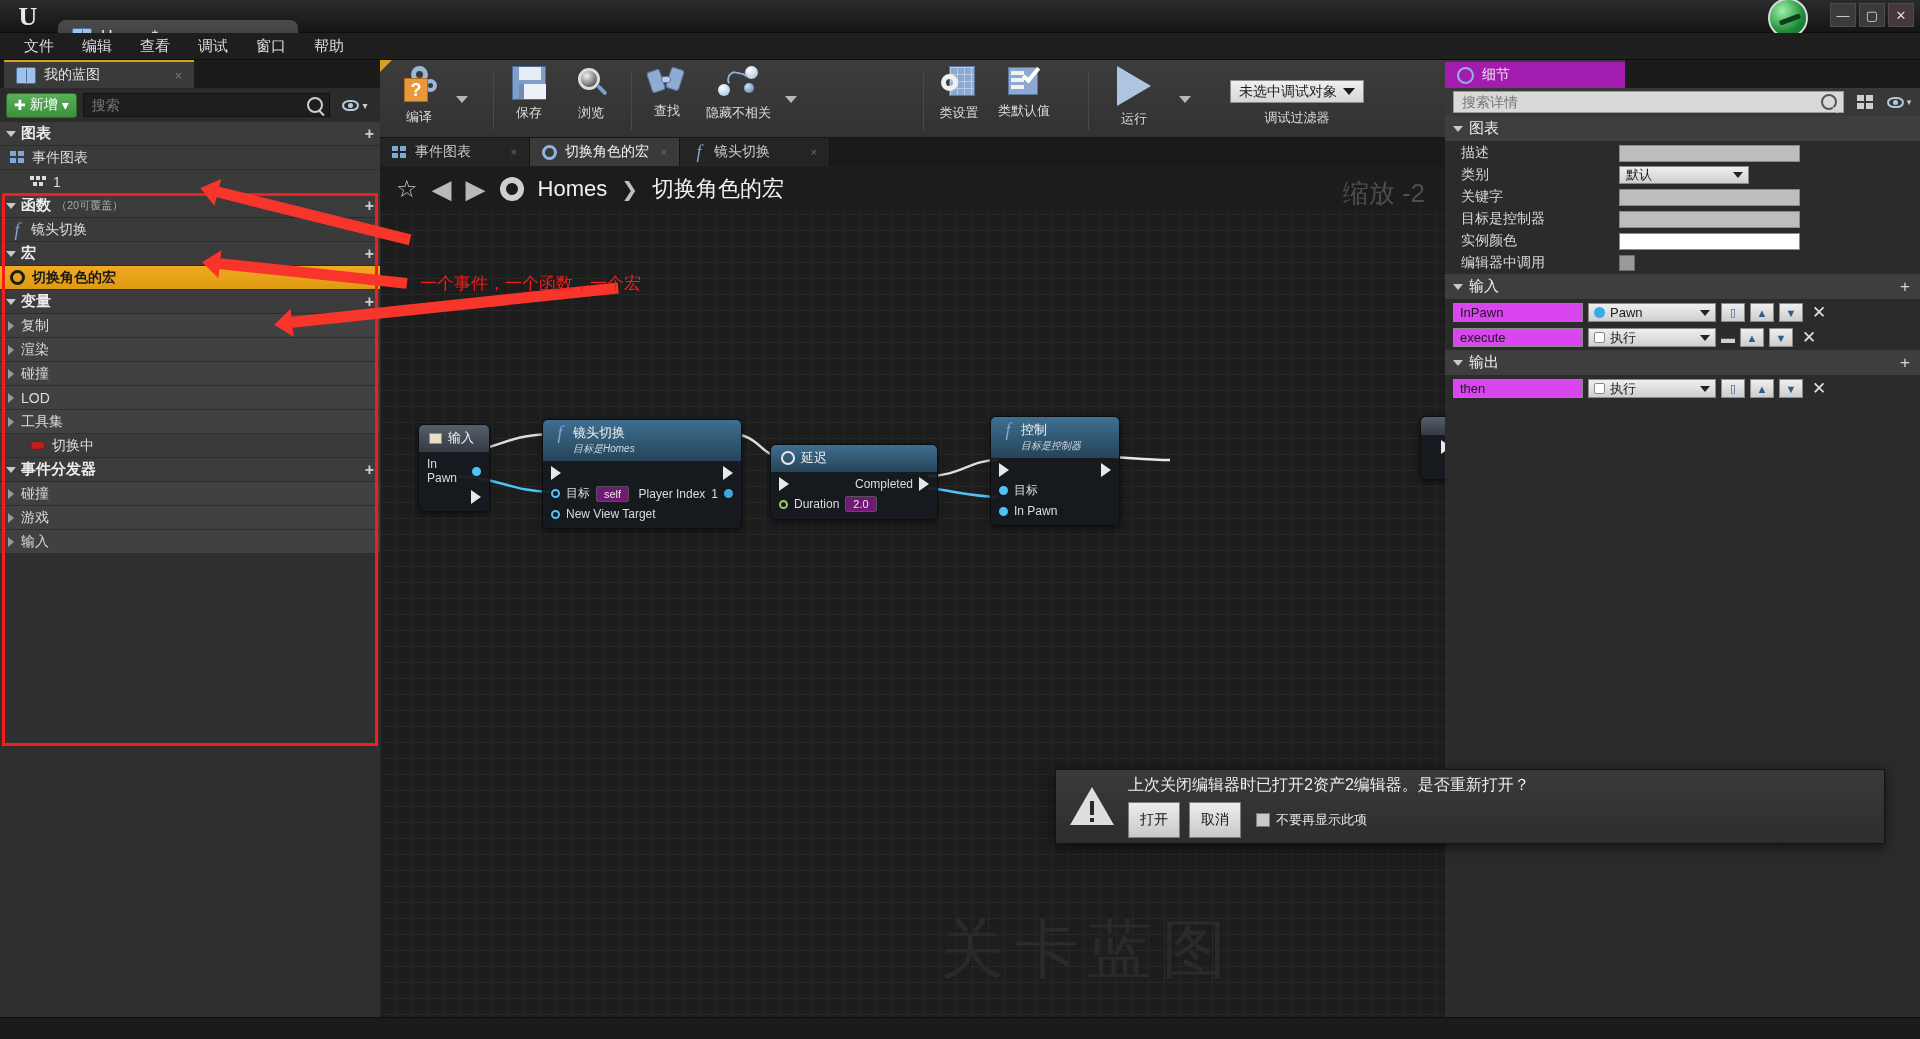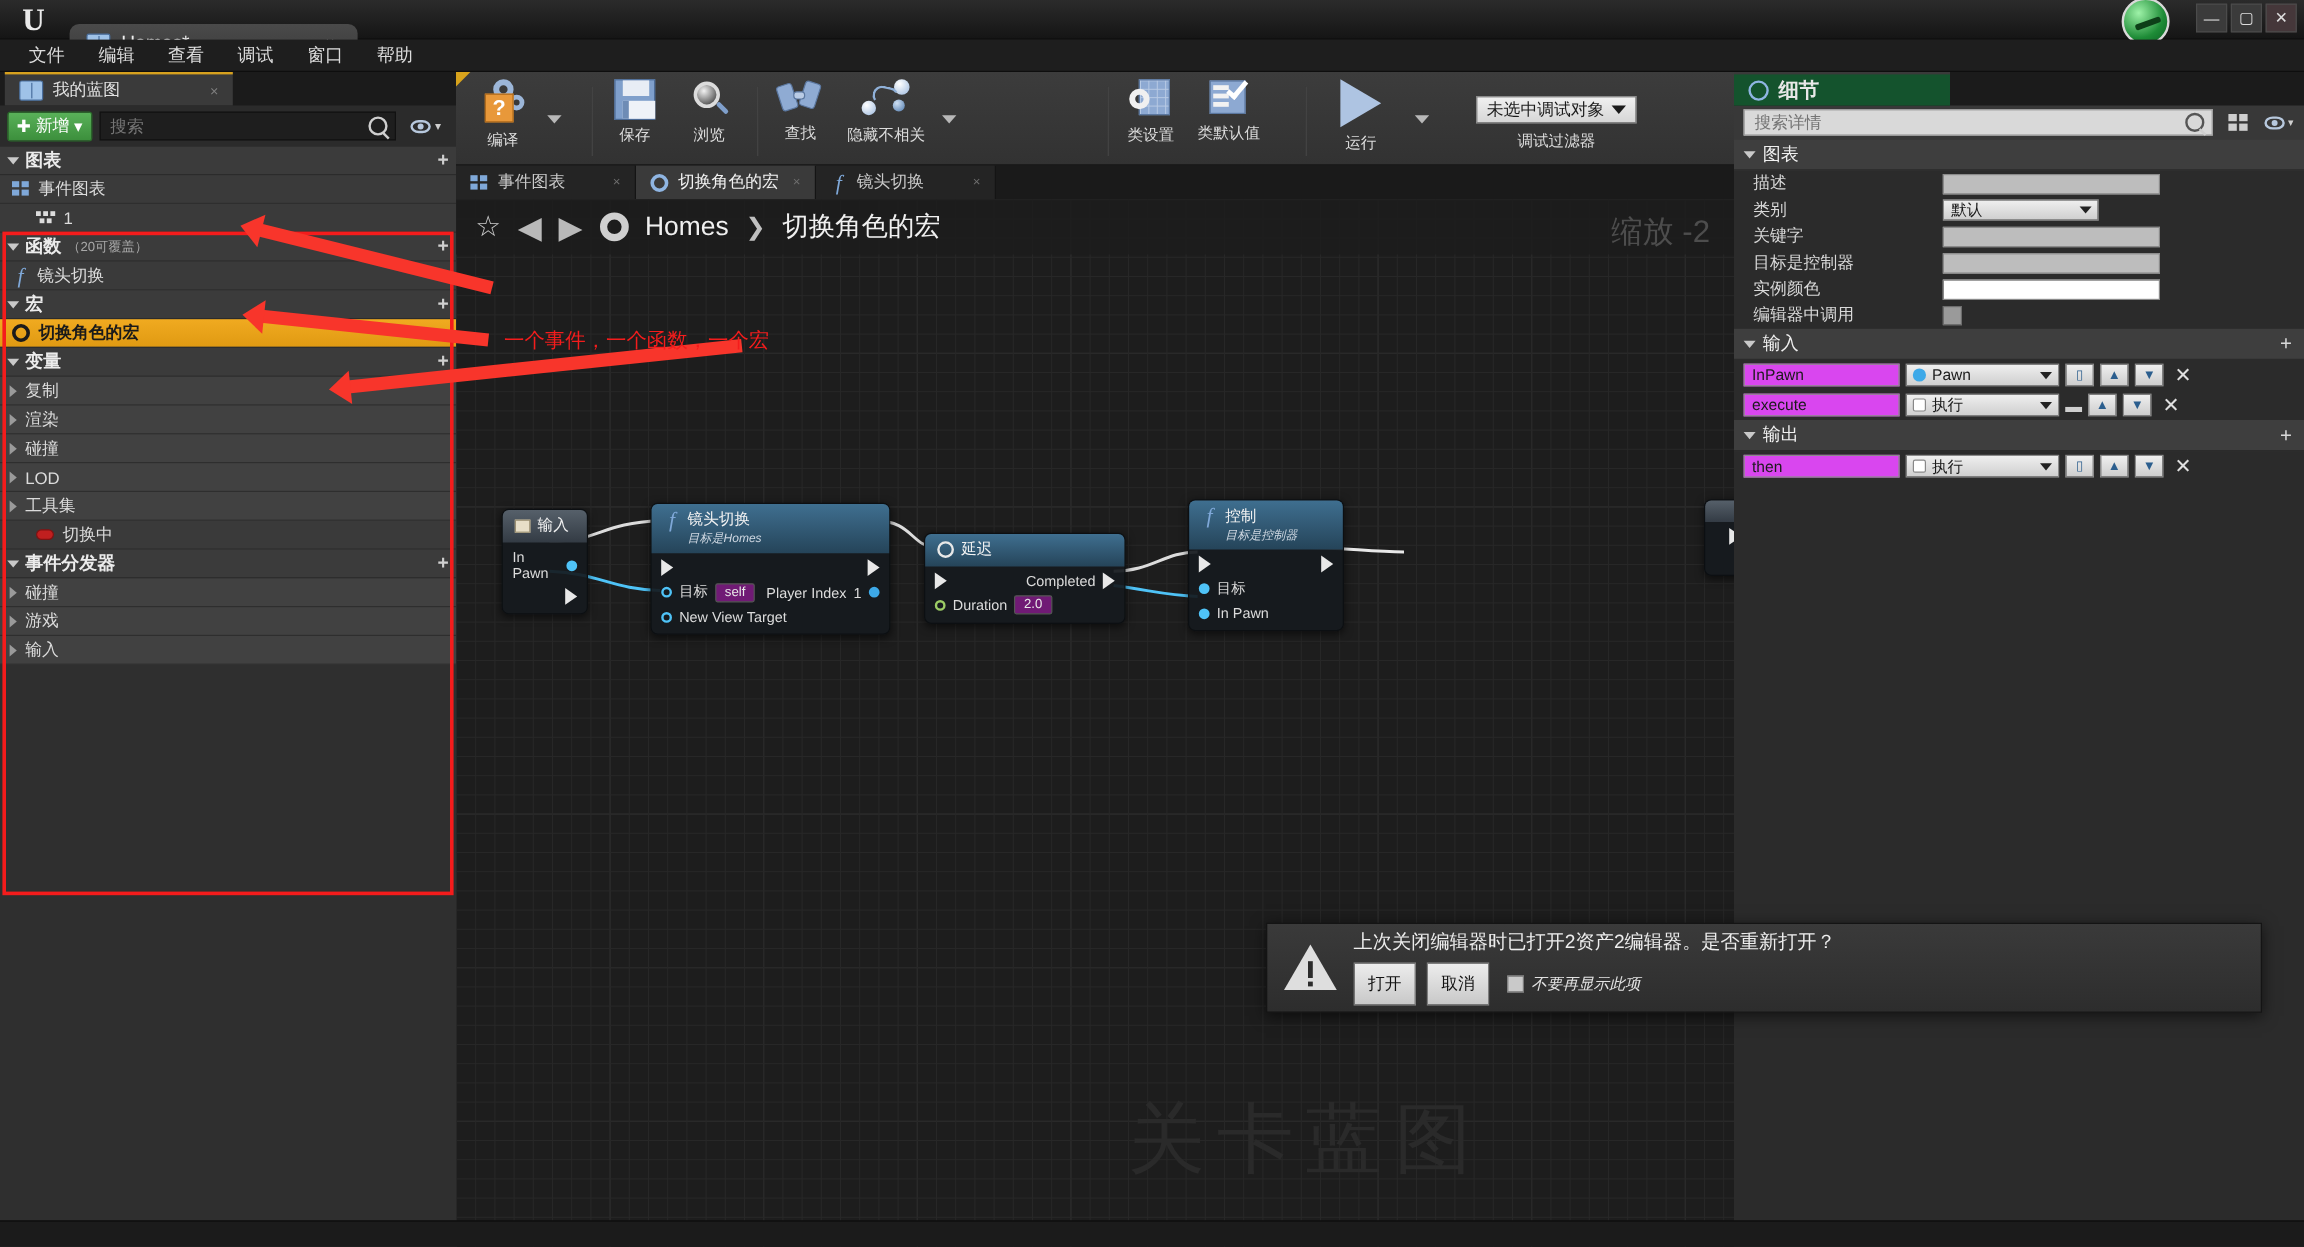--- a/index.html
+++ b/index.html
@@ -247,22 +247,22 @@
   .pin-exec{width:0;height:0;border-left:10px solid #e8e8e8;border-top:7px solid transparent;
      border-bottom:7px solid transparent;}
   .pin-circle{width:9px;height:9px;border-radius:50%;border:2px solid #4fc3f7;}
   .pin-circle.filled{background:#4fc3f7;}
   .pin-circle.blue{border-color:#3da9e8;background:#3da9e8;}
   .val-box{background:#701a75;border:1px solid #555;color:#e8e8e8;font-size:11px;padding:1px 7px;border-radius:2px;}
 
   
   .right{position:absolute;left:1445px;top:60px;width:475px;height:979px;background:#2b2b2b;}
   .r-tabbar{height:28px;background:#1b1b1b;display:flex;}
-  .r-tab{width:180px;height:28px;background:#14532d;display:flex;align-items:center;gap:8px;
-     padding-left:12px;font-size:17px;color:#e8e8e8;border-top:2px solid #3a3a3a;font-weight:bold;}
+  .r-tab{width:180px;height:28px;background:#a21caf;display:flex;align-items:center;gap:8px;
+     padding-left:12px;font-size:14px;color:#e8e8e8;border-top:2px solid #3a3a3a;}
   .r-search{height:28px;background:#383838;display:flex;align-items:center;padding:0 8px;gap:8px;}
   .r-search .box{flex:1;height:22px;background:#d9d9d9;border:1px solid #9a9a9a;
      display:flex;align-items:center;padding-left:8px;color:#6b6b6b;font-size:14px;position:relative;}
   .r-ico{width:26px;height:22px;display:flex;align-items:center;justify-content:center;}
   .r-section{height:26px;background:#3e3e3e;display:flex;align-items:center;gap:6px;
      padding-left:8px;font-size:15px;color:#f0f0f0;border-bottom:1px solid #2b2b2b;}
   .r-section .r-plus{margin-left:auto;margin-right:10px;font-size:17px;color:#d8d8d8;}
   .prop-row{height:22px;display:flex;align-items:center;padding-left:16px;font-size:14px;
      color:#d8d8d8;gap:8px;}
   .prop-name{width:150px;}
@@ -295,21 +295,21 @@
   .warn-ico .t{position:absolute;left:0;top:0;width:0;height:0;border-left:22px solid transparent;
      border-right:22px solid transparent;border-bottom:38px solid #dedede;}
   .warn-ico .b{position:absolute;left:20px;top:14px;width:4px;height:14px;background:#2b2b2b;}
   .warn-ico .d{position:absolute;left:20px;top:31px;width:4px;height:4px;background:#2b2b2b;}
   .dlg-right{flex:1;display:flex;flex-direction:column;gap:6px;}
   .dlg-msg{font-size:16px;color:#ededed;}
   .dlg-actions{display:flex;align-items:center;gap:9px;}
   .dlg-btn{height:36px;min-width:52px;background:linear-gradient(#ededed,#c8c8c8);
      border:1px solid #7d7d7d;color:#111;font-size:14px;display:flex;align-items:center;
      justify-content:center;padding:13px 10px;}
-  .dlg-chk{display:flex;align-items:center;gap:6px;font-size:13px;color:#e2e2e2;margin-left:6px;font-style:italic;}
+  .dlg-chk{display:flex;align-items:center;gap:6px;font-size:13px;color:#e2e2e2;margin-left:6px;}
   .dlg-chk .cb{width:14px;height:14px;background:#c9c9c9;border:1px solid #7a7a7a;}
 
   
   .statusbar{position:absolute;left:0;bottom:0;width:1920px;height:22px;background:#1b1b1b;
      border-top:1px solid #0d0d0d;}
 </style>
 </head>
 <body>
 
 <div class="app">

